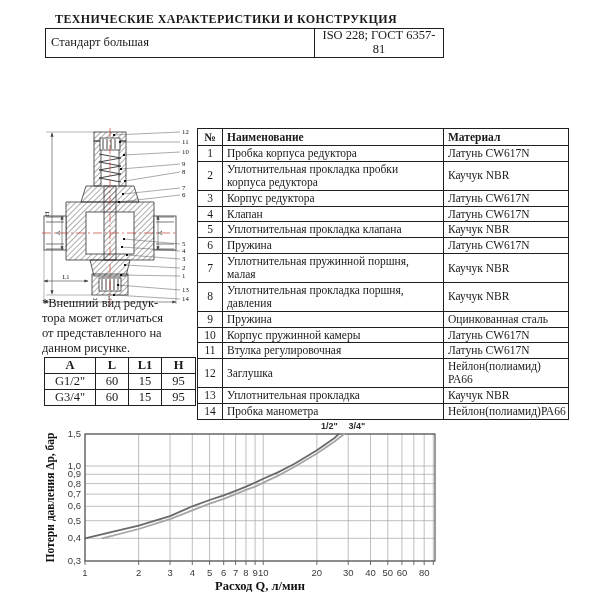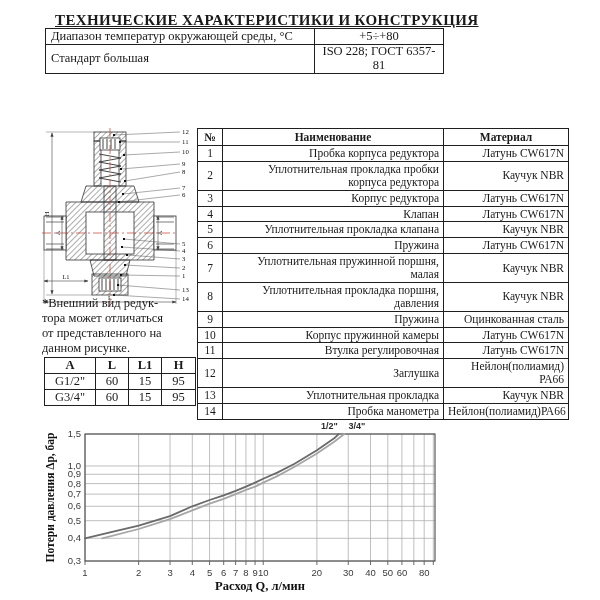--- a/index.html
+++ b/index.html
@@ -1,29 +1,29 @@
 <!DOCTYPE html>
 <html><head>
 <meta charset="utf-8">
 <style>
   html,body{margin:0;padding:0;background:#fff;}
   .page{position:relative;width:600px;height:600px;background:#ffffff;overflow:hidden;
         font-family:"Liberation Serif", serif;color:#1a1a1a;}
-  .sec-title{position:absolute;font-weight:bold;font-size:15px;letter-spacing:.4px;white-space:nowrap;text-decoration:underline;}
+  .sec-title{position:absolute;font-weight:bold;font-size:12px;letter-spacing:.4px;white-space:nowrap;}
   
   table{border-collapse:collapse;}
   td,th{border:1px solid #1f1f1f;}
   .specs{position:absolute;left:45px;top:28px;width:399px;table-layout:fixed;}
   .specs td{font-size:12.5px;height:15px;padding:0 5px;line-height:1.1;}
   .specs .spec-label{width:258px;text-align:left;}
   .specs .spec-value{text-align:center;}
   
   .parts{position:absolute;left:197px;top:128px;width:356px;table-layout:fixed;}
-  .parts th{font-size:11.5px;font-weight:bold;text-align:center;padding:1px 4px;height:14px;}
-  .parts td{font-size:11.5px;padding:1px 4px;line-height:1.12;text-align:right;}
+  .parts th{font-size:11.5px;font-weight:bold;text-align:left;padding:1px 4px;height:14px;}
+  .parts td{font-size:11.5px;padding:1px 4px;line-height:1.12;}
   .parts .c-num{width:16px;text-align:center;}
   .parts .c-name{width:212px;}
   .parts .c-mat{width:116px;}
   
   .dims{position:absolute;left:44px;top:357px;table-layout:fixed;}
   .dims th{font-size:12.5px;font-weight:bold;text-align:center;height:14px;padding:0 3px;}
   .dims td{font-size:12.5px;text-align:center;height:14px;padding:0 3px;}
   .dims .c0{width:44px;} .dims .c1{width:26px;} .dims .c2{width:26px;} .dims .c3{width:27px;}
   .note{position:absolute;left:42px;top:296px;width:150px;font-size:12.5px;line-height:1.2;
         white-space:pre-line;}
@@ -32,24 +32,20 @@
 </style>
 </head>
 <body>
 
 <div class="page">
 
   <div class="sec-title" style="left:55px;top:12px;">ТЕХНИЧЕСКИЕ ХАРАКТЕРИСТИКИ И КОНСТРУКЦИЯ</div>
 
   <table class="specs">
     <tbody>
-        <tr>
-          <td class="spec-label">Диапазон температур окружающей среды, °С</td>
-          <td class="spec-value">+5÷+80</td>
-        </tr>
         <tr>
           <td class="spec-label">Стандарт большая</td>
           <td class="spec-value">ISO 228; ГОСТ 6357-81</td>
         </tr>
       </tbody>
   </table>
 
 
   <div class="diagram">
     <svg id="diagram-svg" width="158" height="186" viewBox="0 0 158 186">

